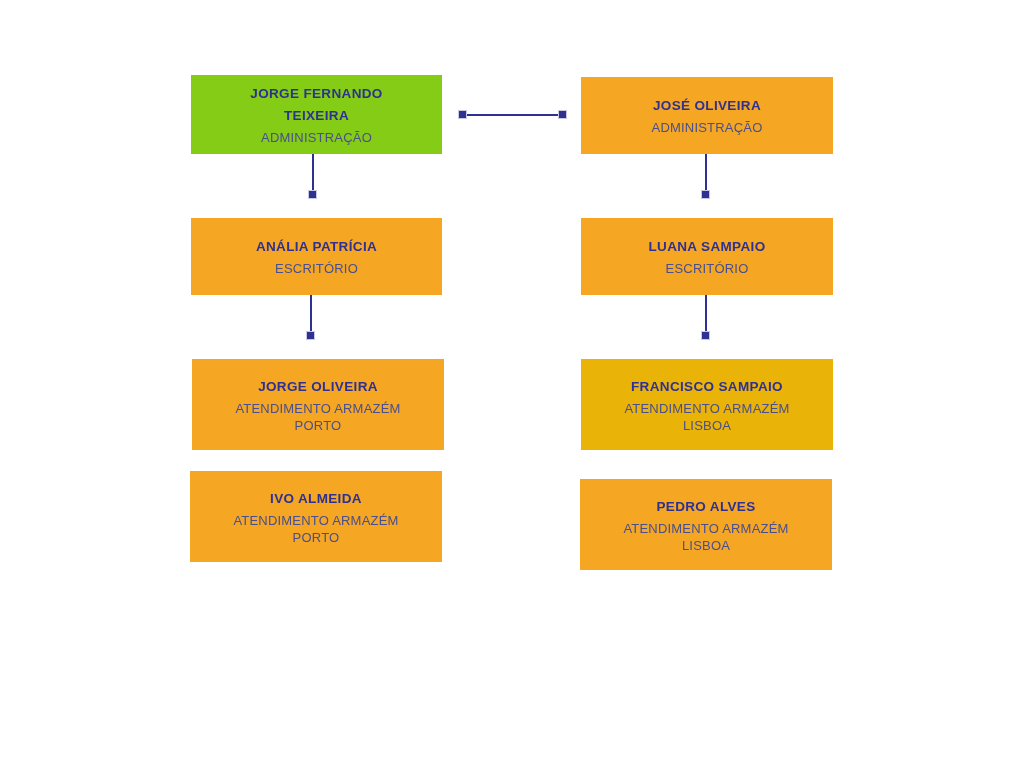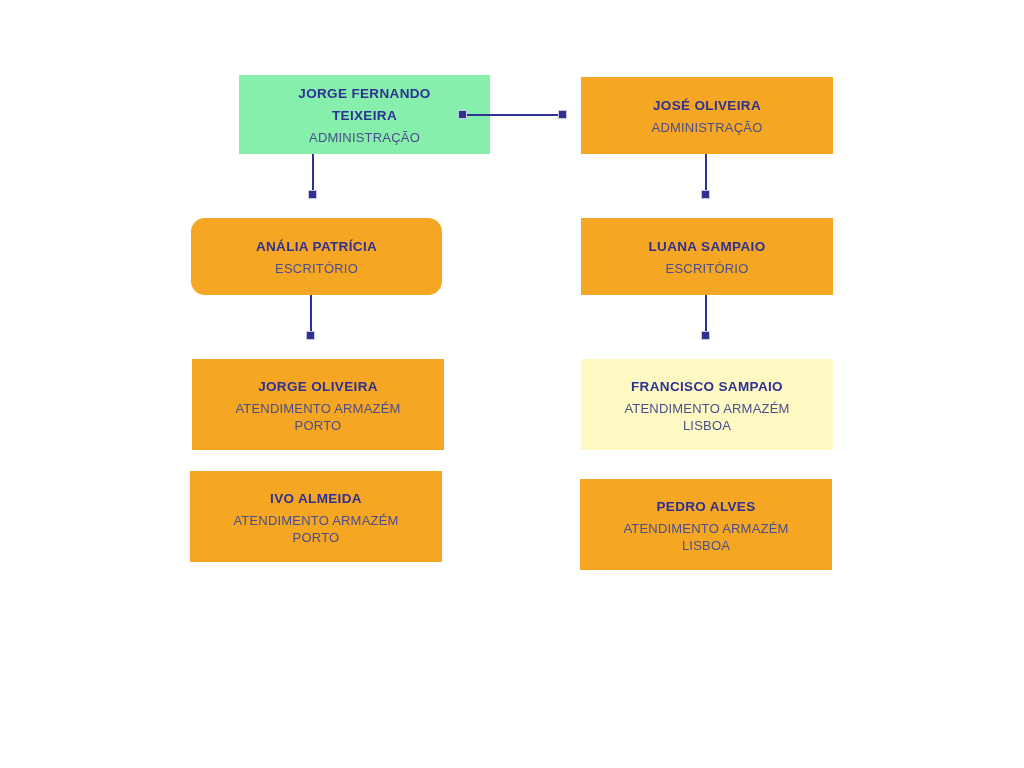--- a/index.html
+++ b/index.html
@@ -66,42 +66,42 @@
     height: 9px;
     box-sizing: border-box;
     border: 1px solid #c9c8e4;
   }
 </style>
 </head>
 <body>
 
 <div id="chart-canvas">
 
-  <div class="node-box" style="left:191px; top:75px; width:251px; height:79px; background:#86efac;margin-left:48px;">
+  <div class="node-box" style="left:191px; top:75px; width:251px; height:79px; background:#84cc16;">
     <div class="node-name">JORGE FERNANDO
 TEIXEIRA</div>
     <div class="node-role">ADMINISTRAÇÃO</div>
   </div>
 
   <div class="node-box" style="left:581px; top:77px; width:252px; height:77px; background:#f5a623;">
     <div class="node-name">JOSÉ OLIVEIRA</div>
     <div class="node-role">ADMINISTRAÇÃO</div>
   </div>
 
   <div class="connector-h" style="left:462px; top:114px; width:102px; background:#2e3192;"></div>
   <div class="endcap" style="left:458px; top:110px; background:#2e3192;"></div>
   <div class="endcap" style="left:558px; top:110px; background:#2e3192;"></div>
 
   <div class="connector-v" style="left:312px; top:154px; height:38px; background:#2e3192;"></div>
   <div class="endcap" style="left:308px; top:190px; background:#2e3192;"></div>
 
   <div class="connector-v" style="left:705px; top:154px; height:38px; background:#2e3192;"></div>
   <div class="endcap" style="left:701px; top:190px; background:#2e3192;"></div>
 
-  <div class="node-box" style="left:191px; top:218px; width:251px; height:77px; background:#f5a623;border-radius:14px;">
+  <div class="node-box" style="left:191px; top:218px; width:251px; height:77px; background:#f5a623;">
     <div class="node-name">ANÁLIA PATRÍCIA</div>
     <div class="node-role">ESCRITÓRIO</div>
   </div>
 
   <div class="node-box" style="left:581px; top:218px; width:252px; height:77px; background:#f5a623;">
     <div class="node-name">LUANA SAMPAIO</div>
     <div class="node-role">ESCRITÓRIO</div>
   </div>
 
   <div class="connector-v" style="left:310px; top:295px; height:37px; background:#2e3192;"></div>
@@ -109,21 +109,21 @@
 
   <div class="connector-v" style="left:705px; top:295px; height:37px; background:#2e3192;"></div>
   <div class="endcap" style="left:701px; top:331px; background:#2e3192;"></div>
 
   <div class="node-box" style="left:192px; top:359px; width:252px; height:91px; background:#f5a623;">
     <div class="node-name">JORGE OLIVEIRA</div>
     <div class="node-role">ATENDIMENTO ARMAZÉM
 PORTO</div>
   </div>
 
-  <div class="node-box" style="left:581px; top:359px; width:252px; height:91px; background:#fef9c3;">
+  <div class="node-box" style="left:581px; top:359px; width:252px; height:91px; background:#eab308;">
     <div class="node-name">FRANCISCO SAMPAIO</div>
     <div class="node-role">ATENDIMENTO ARMAZÉM
 LISBOA</div>
   </div>
 
   <div class="node-box" style="left:190px; top:471px; width:252px; height:91px; background:#f5a623;">
     <div class="node-name">IVO ALMEIDA</div>
     <div class="node-role">ATENDIMENTO ARMAZÉM
 PORTO</div>
   </div>

